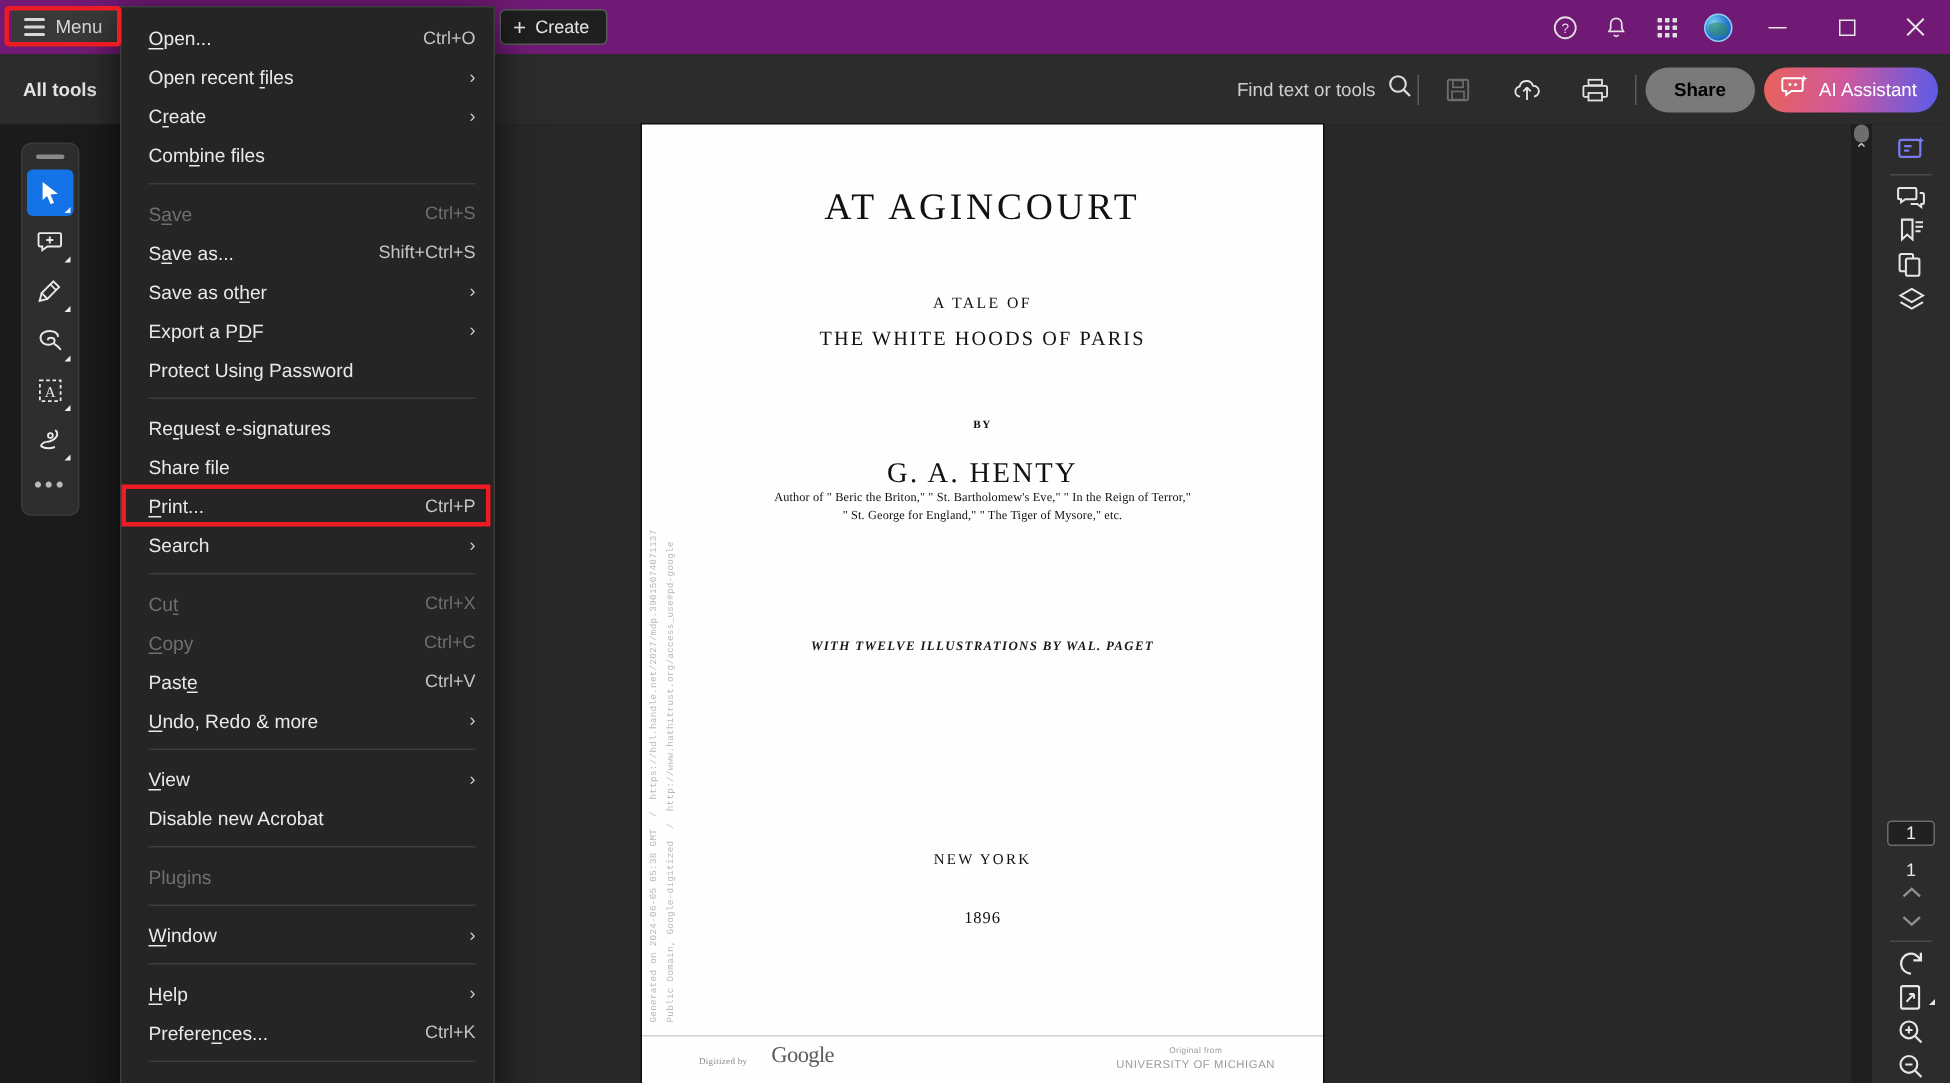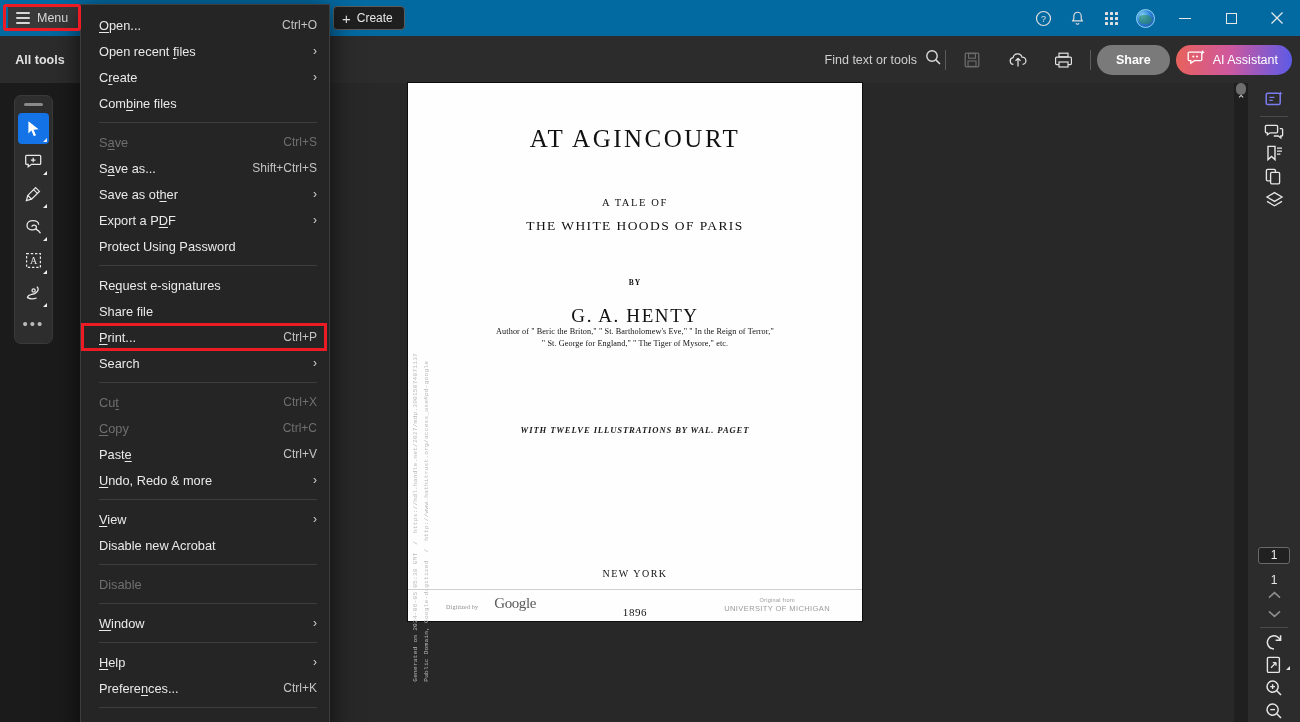--- a/index.html
+++ b/index.html
@@ -7,21 +7,21 @@
     width: 1300px; height: 722px;
     background: #1b1b1b;
     font-family: "Liberation Sans", sans-serif;
     overflow: hidden;
   }
   #app { position: relative; width: 1300px; height: 722px; background: #1b1b1b; }
 
   
   .titlebar {
     position: absolute; left: 0; top: 0; width: 1300px; height: 36px;
-    background: #0369a1; display: flex; align-items: center;
+    background: #701a75; display: flex; align-items: center;
   }
   .menu-btn {
     margin-left: 8px; height: 26px; padding: 0 10px 0 8px;
     display: flex; align-items: center; gap: 7px;
     background: #393939; border-radius: 3px;
     color: #d8d8d8; font-size: 12.5px; cursor: pointer;
   }
   .hamburger { display: flex; flex-direction: column; gap: 3px; width: 14px; }
   .hamburger i { display: block; height: 2px; background: #d8d8d8; border-radius: 1px; }
 
@@ -70,21 +70,21 @@
   .find-wrap {
     position: absolute; right: 358px; top: 0; height: 47px;
     display: flex; align-items: center; gap: 8px; cursor: pointer;
   }
   .find-wrap .ftxt { color: #cfcfcf; font-size: 12.5px; }
   .tb2-sep { width:1px; height:20px; background:#5a5a5a; }
   .tb2-ico { width: 40px; height: 47px; display:flex; align-items:center; justify-content:center; cursor:pointer; color:#e2e2e2; }
   .tb2-ico.disabled { color:#6d6d6d; cursor:default; }
   .share-btn {
     height: 30px; padding: 0 19px; display:flex; align-items:center; justify-content:center;
-    background: #7a7a7a; border-radius: 15px; color:#ffffff; font-size:12.5px; font-weight:bold; cursor:pointer;
+    background: #7a7a7a; border-radius: 15px; color:#000000; font-size:12.5px; font-weight:bold; cursor:pointer;
   }
   .ai-btn {
     height: 30px; padding: 0 14px 0 11px; display:flex; align-items:center; gap:7px;
     background: linear-gradient(95deg, #e8625a 0%, #d0589c 45%, #5b5be8 100%);
     border-radius: 15px; color:#fff; font-size:12.5px; font-weight:normal; cursor:pointer;
   }
   .tb2-right { position:absolute; right:8px; top:0; height:47px; display:flex; align-items:center; gap:6px; }
 
   
   .leftrail {
@@ -108,21 +108,21 @@
     border-left: 4px solid transparent; border-bottom: 4px solid #f0f0f0;
   }
   .tool.dots { height: 24px; letter-spacing: 2px; font-size: 15px; color:#b9b9b9; }
 
   
   .docarea {
     position: absolute; left: 80px; top: 83px; width: 1168px; height: 639px;
     background: #282828;
   }
   .page {
-    position: absolute; left: 328px; top: 0px; width: 454px; height: 538px;
+    position: absolute; left: 348px; top: 0px; width: 454px; height: 639px;
     background: #fefefe; box-shadow: 0 0 0 1px #0d0d0d;
     font-family: "Liberation Serif", serif; color: #111;
   }
   .pg-title {
     position:absolute; left:0; right:0; top:42px; text-align:center;
     font-size: 25px; letter-spacing: 2.5px; font-weight: normal;
   }
   .pg-sub1 { position:absolute; left:0; right:0; top:114px; text-align:center; font-size:10.5px; letter-spacing:1.6px; }
   .pg-sub2 { position:absolute; left:0; right:0; top:135px; text-align:center; font-size:13.5px; letter-spacing:1.4px; }
   .pg-by { position:absolute; left:0; right:0; top:195px; text-align:center; font-size:7.5px; letter-spacing:1px; font-weight:bold; }
@@ -570,21 +570,21 @@
       <div class="msep"></div>
       <div class="mi">
         <span class="lbl"><u>V</u>iew</span>
         <span class="arr">›</span>
       </div>
       <div class="mi">
         <span class="lbl">Disable new Acrobat</span>
       </div>
       <div class="msep"></div>
       <div class="mi dis">
-        <span class="lbl">Disable</span>
+        <span class="lbl">Plugins</span>
       </div>
       <div class="msep"></div>
       <div class="mi">
         <span class="lbl"><u>W</u>indow</span>
         <span class="arr">›</span>
       </div>
       <div class="msep"></div>
       <div class="mi">
         <span class="lbl"><u>H</u>elp</span>
         <span class="arr">›</span>

